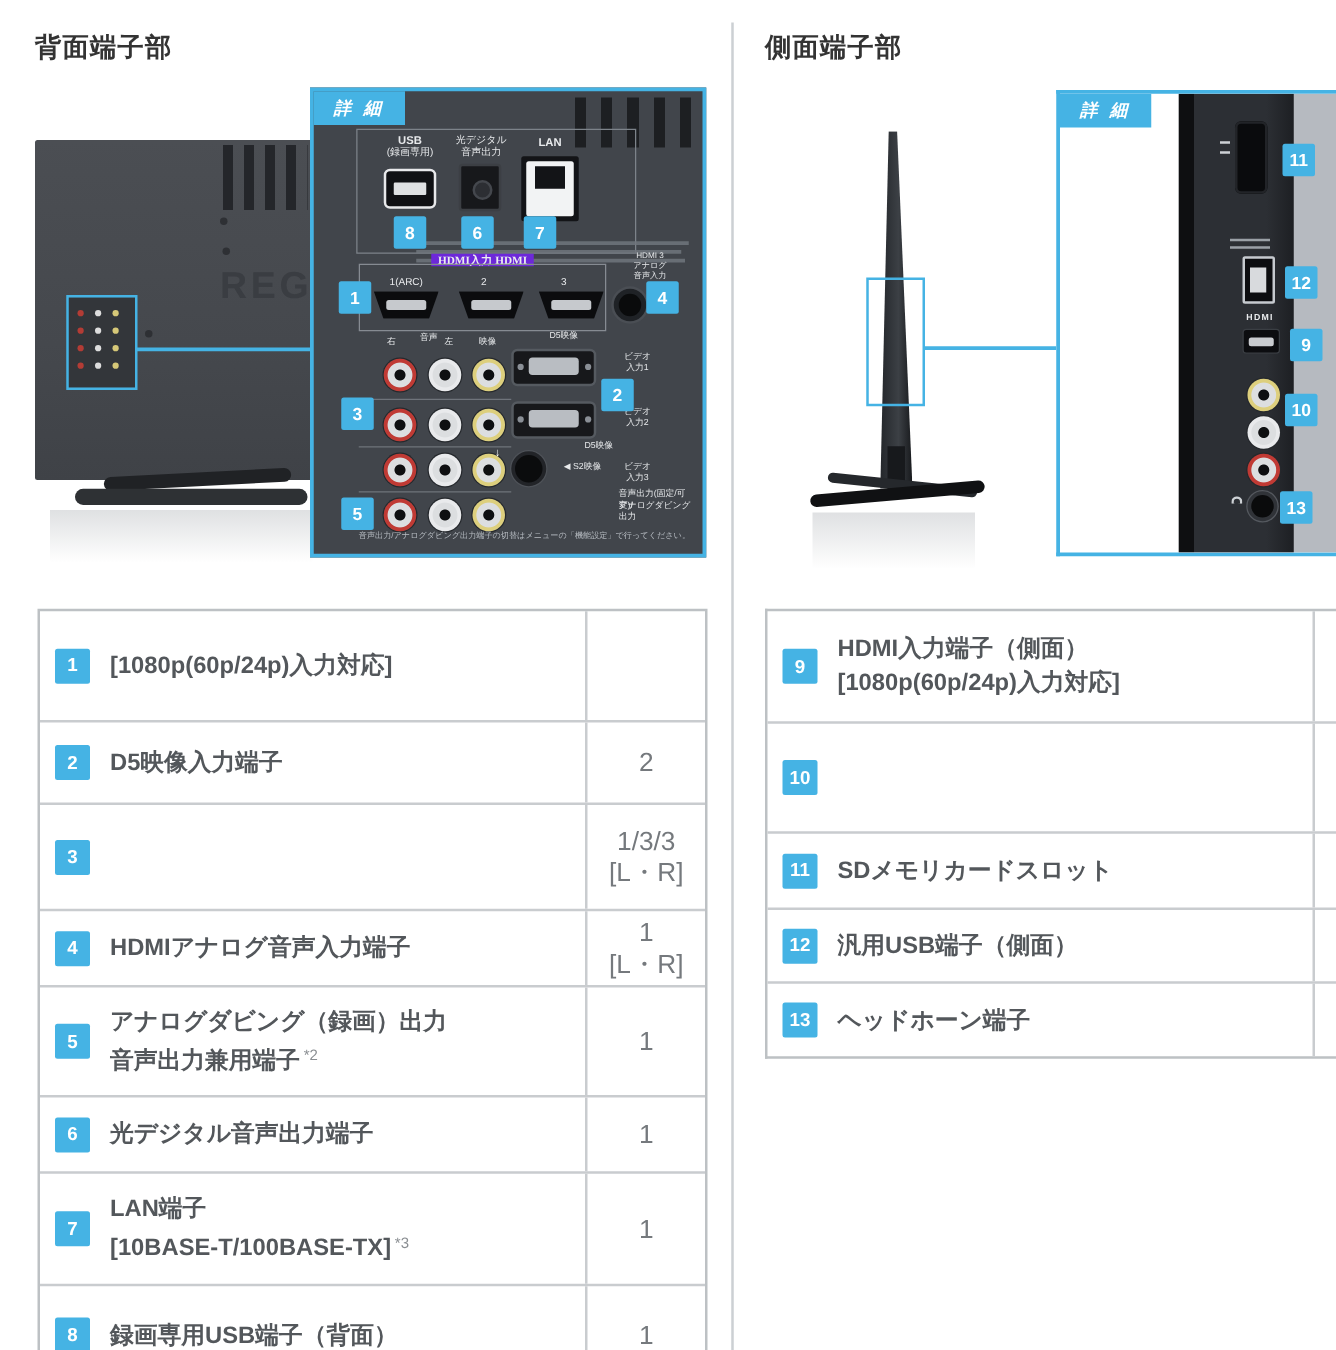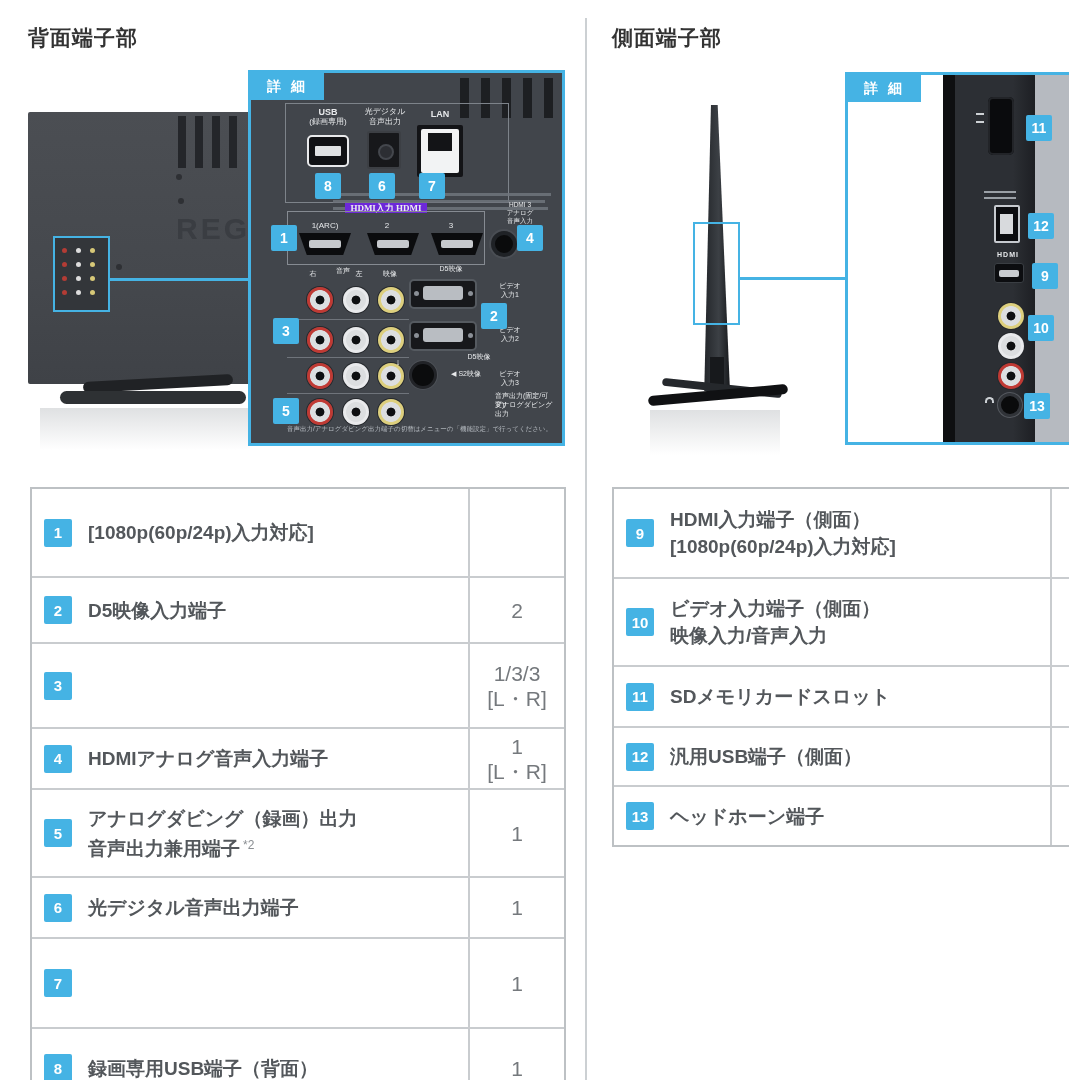--- a/index.html
+++ b/index.html
@@ -30,21 +30,21 @@
   .rear-stand-base{ position:absolute; left:60px; top:391px; width:186px; height:13px; background:#2e3134; border-radius:7px; }
   .rear-reflection{ position:absolute; left:40px; top:408px; width:210px; height:42px;
     background:linear-gradient(180deg,#d7d9db,#ffffff); opacity:.8; }
   .line-left{ position:absolute; left:108px; top:278px; width:142px; height:3px; background:var(--accent); }
 
   
   .panel{ position:absolute; border:3px solid var(--accent); z-index:5; }
   .rear-panel{ left:248px; top:70px; width:317px; height:376px; background:#41454b; }
   .side-panel{ left:845px; top:72px; width:224px; height:373px; background:#fff; border-right:none; overflow:hidden; }
   .tab{ position:absolute; left:0; top:0; height:27px; padding:0 16px; background:var(--accent); color:#fff;
-    font-size:14px; font-weight:bold; letter-spacing:3px; line-height:27px; z-index:6; }
+    font-size:14px; font-weight:bold; letter-spacing:3px; line-height:27px; z-index:6;font-style:italic; }
 
   .panel .t{ position:absolute; color:#e8eaec; text-align:center; }
   .panel-vents{ position:absolute; right:6px; top:5px; width:96px; height:40px;
     background:repeating-linear-gradient(90deg,#1d1f22 0 9px,transparent 9px 21px); }
   .group-box{ position:absolute; left:34px; top:30px; width:224px; height:100px; border:1px solid #7d838a; }
   .usb-port{ position:absolute; left:56px; top:62px; width:42px; height:32px; border:2px solid #e8e9eb; border-radius:5px; background:#101114; }
   .usb-port::after{ content:""; position:absolute; left:6px; top:9px; width:26px; height:10px; background:#dfe1e3; border-radius:1px; }
   .opt-port{ position:absolute; left:116px; top:58px; width:34px; height:38px; background:#17181b; border:2px solid #3c3f44; border-radius:3px; }
   .opt-port::after{ content:""; position:absolute; left:9px; top:11px; width:12px; height:12px; border-radius:50%; background:#2c2e33; border:2px solid #44474d; }
   .lan-port{ position:absolute; left:166px; top:52px; width:46px; height:52px; background:#131417; border-radius:2px; }
@@ -314,20 +314,24 @@
             <div>光デジタル音声出力端子</div>
           </div>
         </div>
       <div class="vcell">
           <div>1</div>
         </div>
     </div>
     <div class="trow" style="height:90px;">
       <div class="lcell">
           <span class="tbdg">7</span>
+        <div class="lbl">
+            <div>LAN端子</div>
+          <div><span>[10BASE-T/100BASE-TX]</span><span class="note">*3</span></div>
+          </div>
         </div>
       <div class="vcell">
           <div>1</div>
         </div>
     </div>
     <div class="trow" style="height:80px;">
       <div class="lcell">
           <span class="tbdg">8</span>
         <div class="lbl">
             <div>録画専用USB端子（背面）</div>
@@ -346,24 +350,20 @@
         <div class="lbl">
             <div>HDMI入力端子（側面）</div>
             <div>[1080p(60p/24p)入力対応]</div>
           </div>
         </div>
       <div class="vcell"></div>
     </div>
     <div class="trow" style="height:88px;">
       <div class="lcell">
           <span class="tbdg">10</span>
-        <div class="lbl">
-            <div>ビデオ入力端子（側面）</div>
-            <div>映像入力/音声入力</div>
-          </div>
         </div>
       <div class="vcell"></div>
     </div>
     <div class="trow" style="height:61px;">
       <div class="lcell">
           <span class="tbdg">11</span>
         <div class="lbl">
             <div>SDメモリカードスロット</div>
           </div>
         </div>

